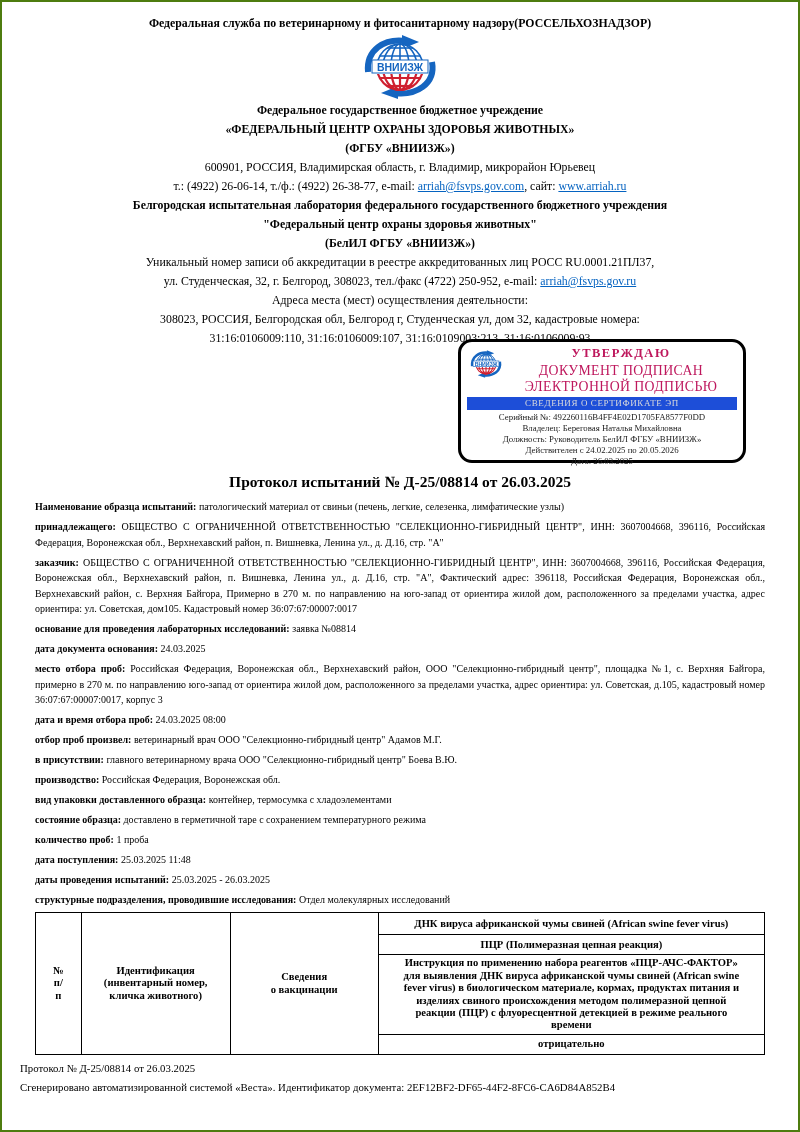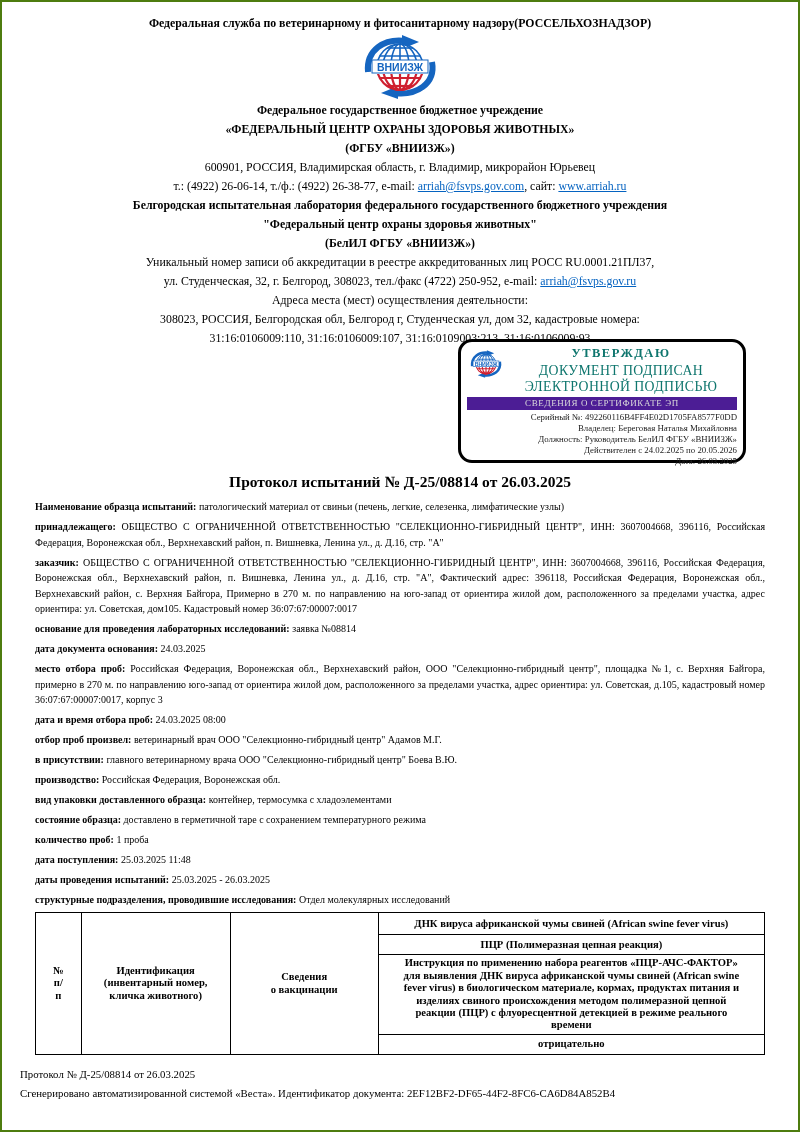--- a/index.html
+++ b/index.html
@@ -27,35 +27,35 @@
   table.results td {
     border:1px solid #000; font-size:10.6px; font-weight:bold; line-height:12.4px;
     text-align:center; vertical-align:middle; padding:2px 17px;
   }
   .pre { white-space:pre-line; }
   td.r1 { height:22px; }
   td.r2 { height:20px; }
   td.r3 { height:60px; }
   td.r4 { height:20px; }
 
-  .footer { margin:10px 0 0 -15px; font-size:10.8px; line-height:19px; }
+  .footer { margin:4px 0 0 -15px; font-size:10.8px; line-height:19px; }
 
   
   .stamp {
     position:absolute; left:456px; top:337px; width:288px; height:124px;
     background:#fff; border:3px solid #000; border-radius:14px;
     padding:3px 6px 0 6px;
   }
   .stamp-top { display:flex; align-items:flex-start; }
   .stamp-logo { width:38px; height:32px; margin-top:3px; flex:0 0 auto; }
-  .stamp-head { flex:1; text-align:center; color:#0f766e; }
+  .stamp-head { flex:1; text-align:center; color:#be185d; }
   .approve { font-size:12.5px; font-weight:bold; letter-spacing:1.5px; margin-top:1px; }
   .signed { font-size:13.8px; line-height:15.5px; letter-spacing:0.4px; margin-top:2px; }
-  .cert-bar { background:#4c1d95; color:#dcdcdc; font-size:9px; line-height:13px; text-align:center; letter-spacing:0.6px; margin-top:3px; }
-  .cert-lines { font-size:8.8px; line-height:10.9px; color:#222; margin-top:2px; text-align:right; }
+  .cert-bar { background:#1d4ed8; color:#dcdcdc; font-size:9px; line-height:13px; text-align:center; letter-spacing:0.6px; margin-top:3px; }
+  .cert-lines { font-size:8.8px; line-height:10.9px; color:#222; margin-top:2px; text-align:center; }
 </style>
 </head>
 <body>
 
 <div class="page">
   <div class="inner">
 
     <div class="agency c b">Федеральная служба по ветеринарному и фитосанитарному надзору(РОССЕЛЬХОЗНАДЗОР)</div>
 
     <div class="logo-wrap">

